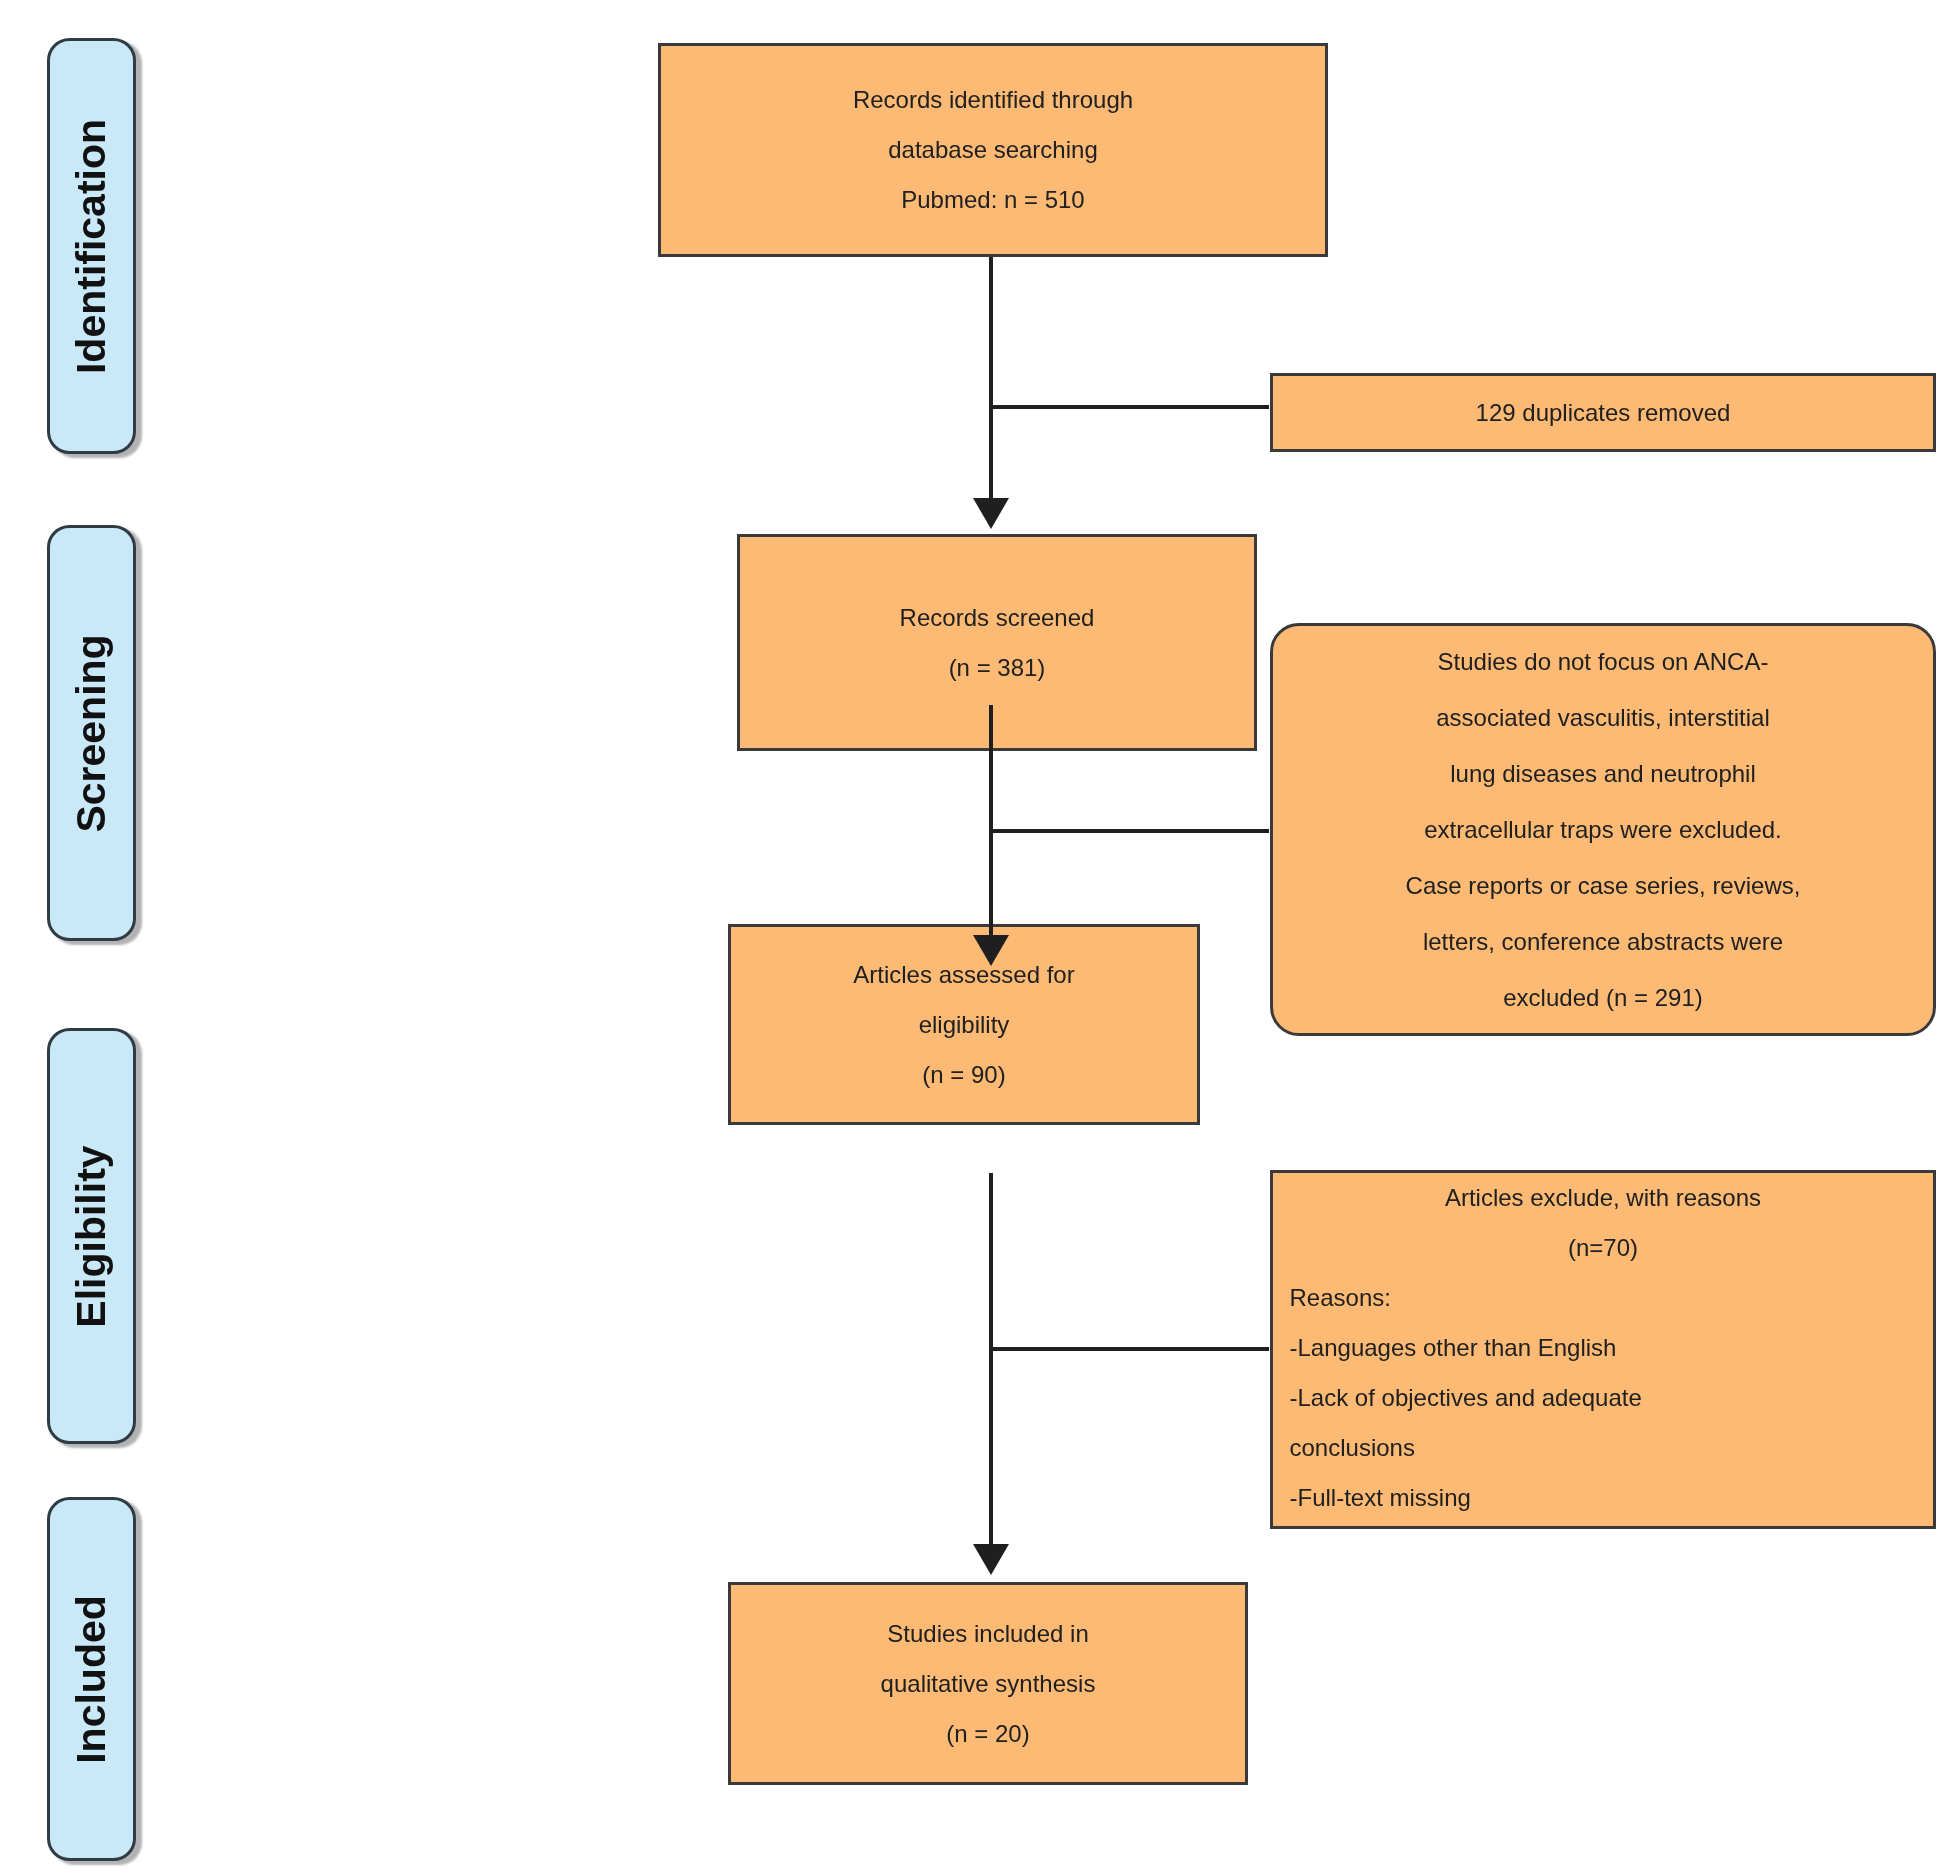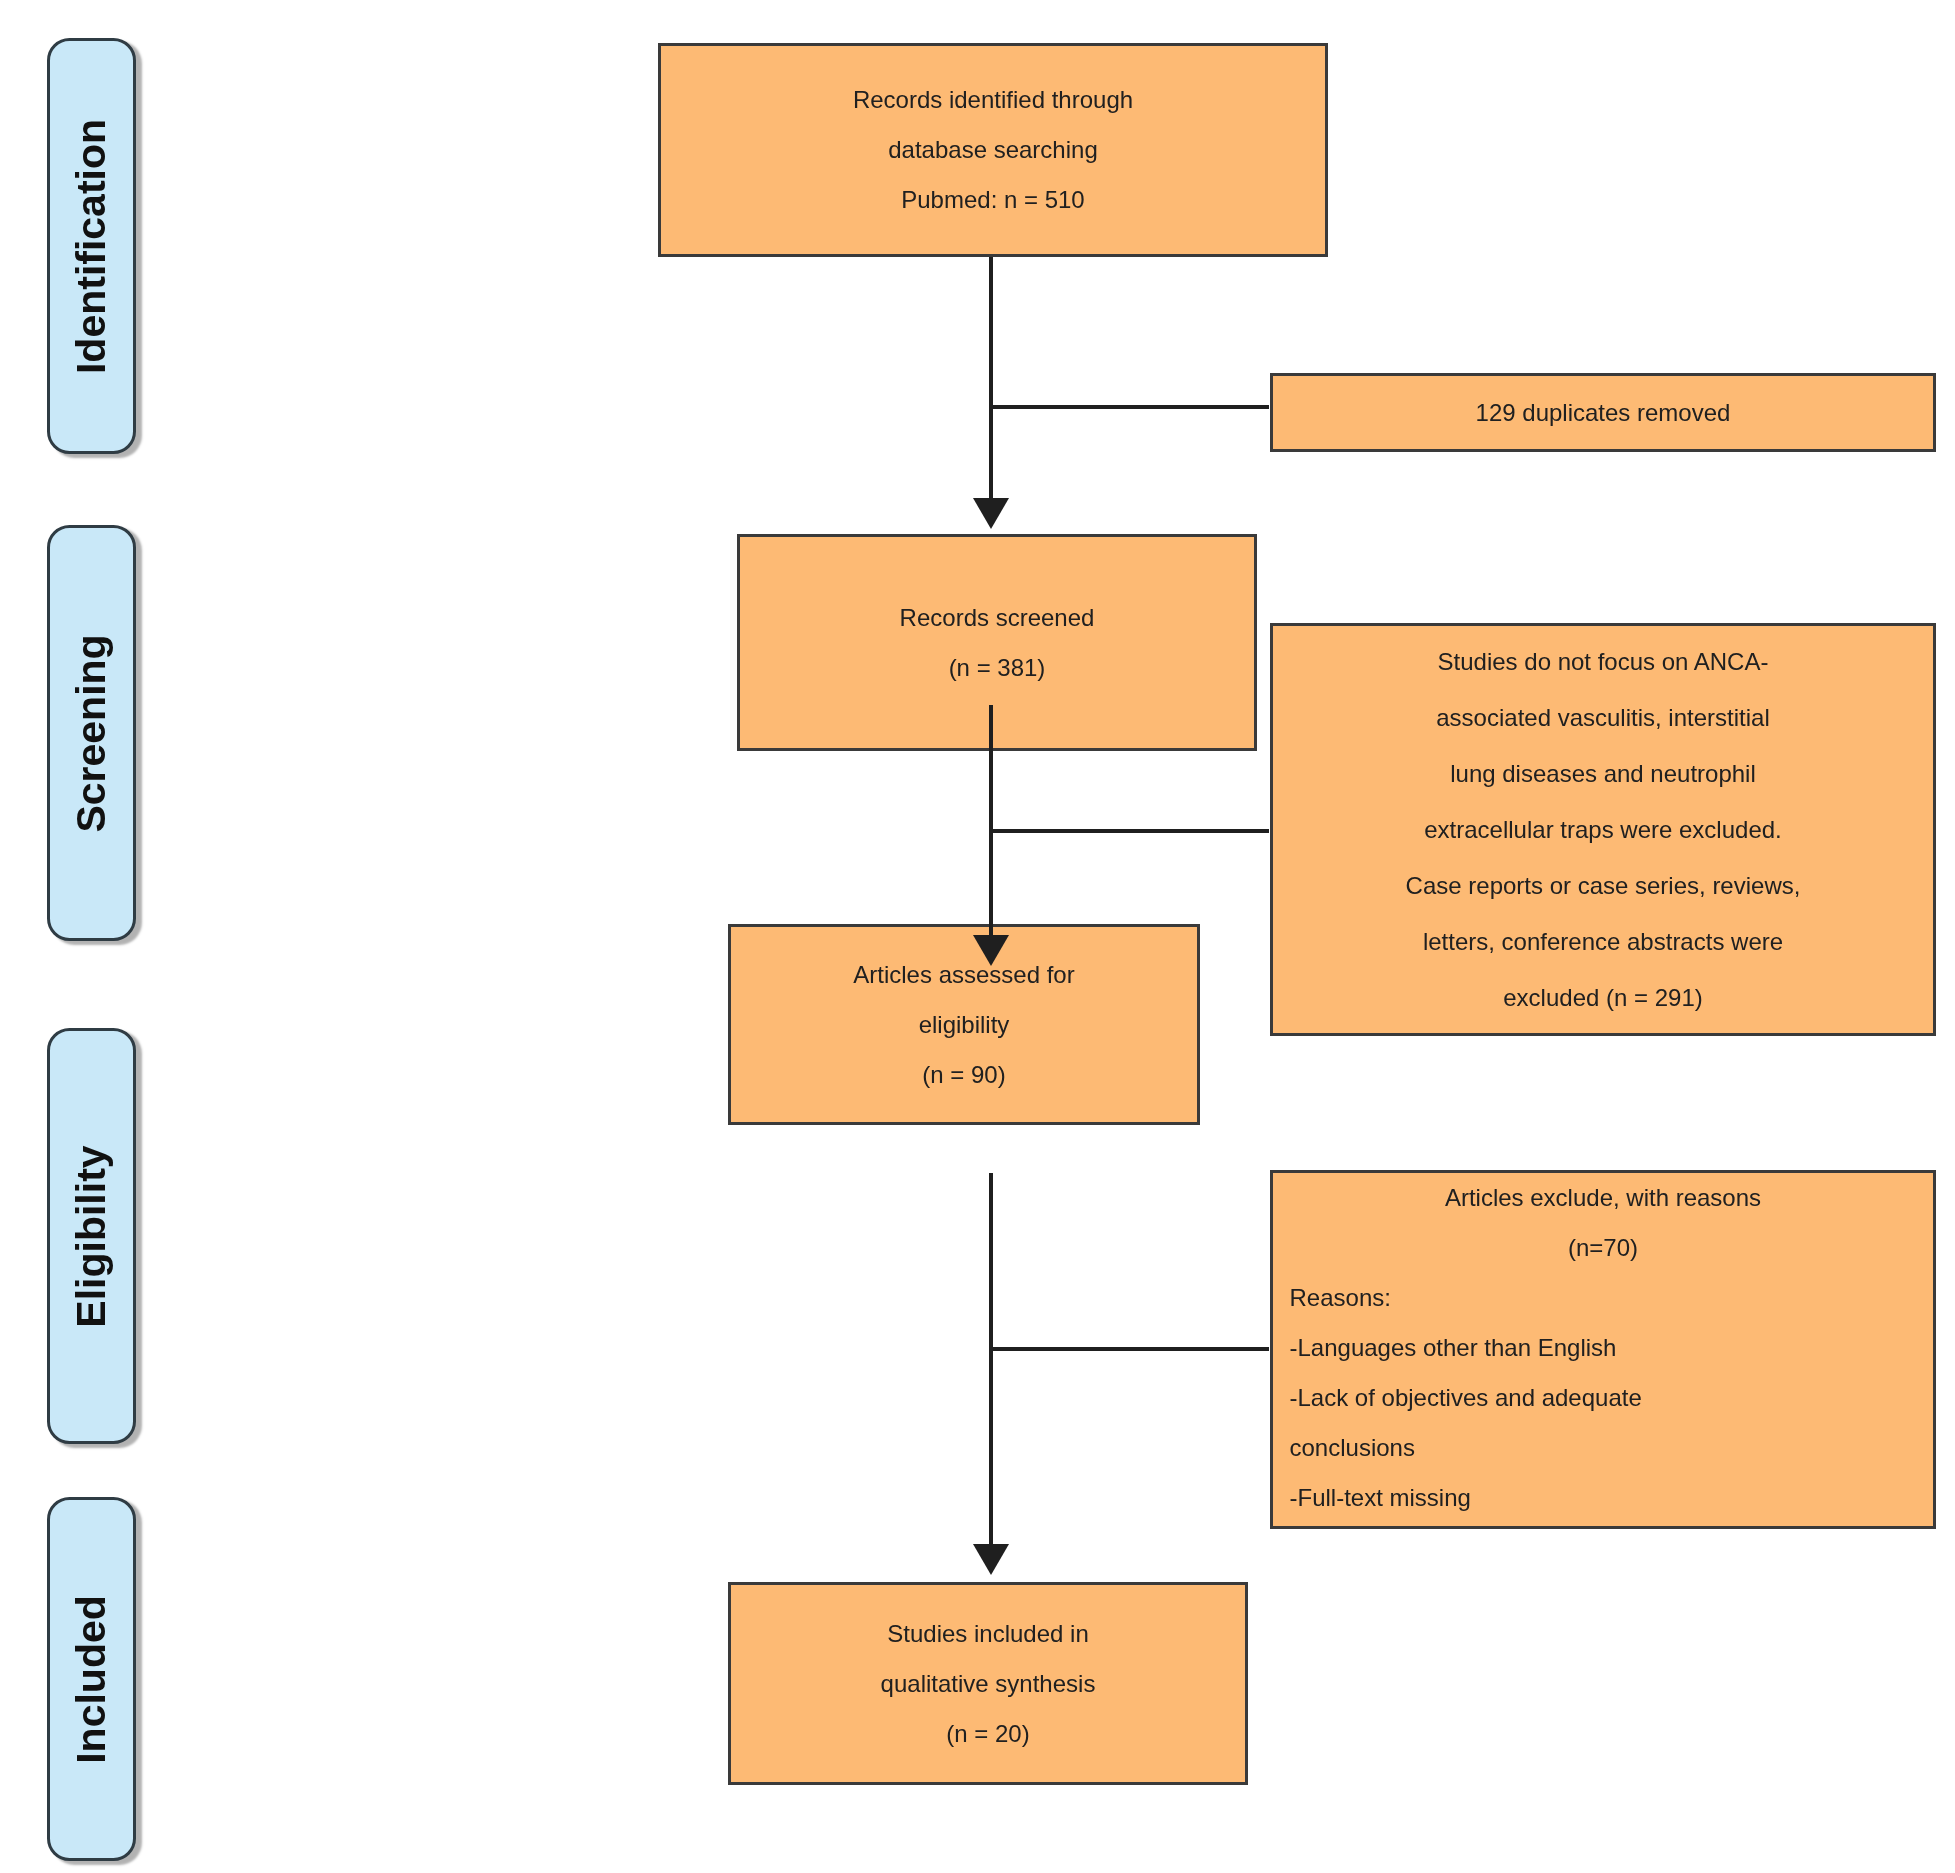--- a/index.html
+++ b/index.html
@@ -52,21 +52,21 @@
     font-size: 24px;
     line-height: 50px;
     white-space: pre-line;
   }
   .box-records-identified { left: 658px;  top: 43px;   width: 670px; height: 214px; }
   .box-records-screened   { left: 737px;  top: 534px;  width: 520px; height: 217px; }
   .box-articles-assessed  { left: 728px;  top: 924px; width: 472px; height: 201px; }
   .box-studies-included   { left: 728px;  top: 1582px; width: 520px; height: 203px; }
 
   .box-duplicates-removed { left: 1270px; top: 349px;  width: 666px; height: 79px; margin-top: 24px; }
-  .box-screening-excluded { left: 1270px; top: 623px;  width: 666px; height: 413px; line-height: 56px; }
+  .box-screening-excluded { left: 1270px; top: 623px;  width: 666px; height: 413px; line-height: 56px; border-radius: 29px; }
   .box-eligibility-excluded {
     left: 1270px; top: 1170px; width: 666px; height: 359px;
     justify-content: flex-start;
     line-height: 50px;
   }
   .box-eligibility-excluded .excl-title { text-align: center; width: 100%; white-space: pre-line; }
   .box-eligibility-excluded .excl-reasons { text-align: left; width: 100%; padding: 0 7.5px 0 16.5px; white-space: pre-line; }
 
   
   .line {

